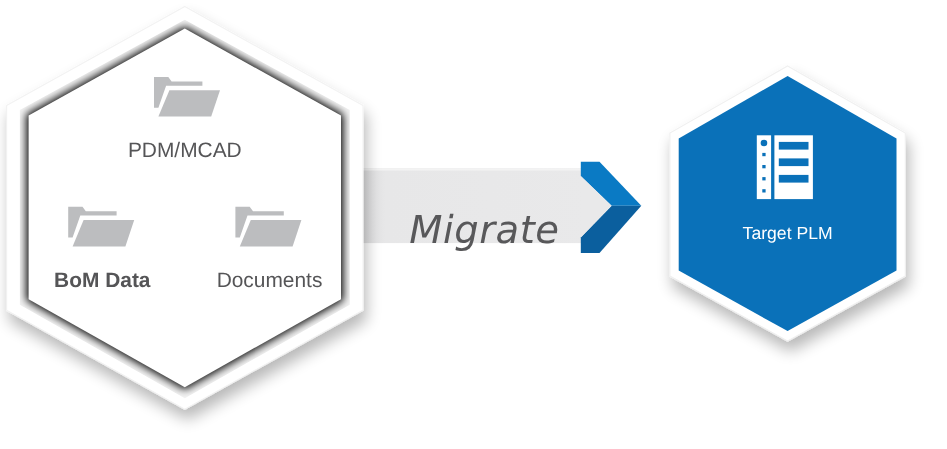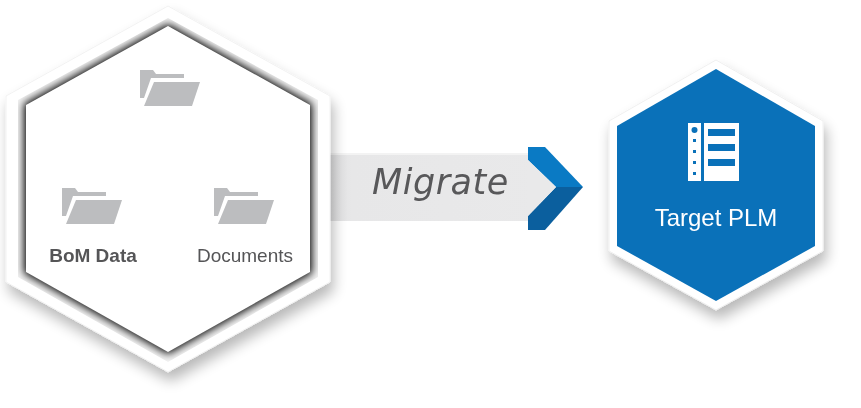--- a/index.html
+++ b/index.html
@@ -2,22 +2,22 @@
 <html><head>
 <meta charset="utf-8">
 <style>
   html, body { margin:0; padding:0; background:#ffffff; }
   body { width:861px; height:408px; position:relative; overflow:hidden;
          font-family:"Liberation Sans", sans-serif; }
   svg.stage { position:absolute; left:0; top:0; }
   .lbl { position:absolute; color:#555557; font-size:19px; text-align:center;
          line-height:23px; white-space:nowrap; }
   .migrate { position:absolute; font-family:"DejaVu Sans", sans-serif; font-style:italic;
-             font-size:35px; color:#58585a; letter-spacing:0.5px; white-space:nowrap; }
-  .target { position:absolute; color:#ffffff; font-size:24px; white-space:nowrap; text-align:center; }
+             font-size:35px; color:#58585a; letter-spacing:0.5px; white-space:nowrap;margin-top:28px; }
+  .target { position:absolute; color:#ffffff; font-size:16px; white-space:nowrap; text-align:center; }
 </style>
 </head>
 <body>
 
 <svg class="stage" width="861" height="408" viewBox="0 0 861 408">
   <defs>
     <filter id="sh" x="-20%" y="-20%" width="140%" height="150%">
       <feGaussianBlur in="SourceAlpha" stdDeviation="7"></feGaussianBlur>
       <feOffset dx="3" dy="9" result="o"></feOffset>
       <feComponentTransfer>
@@ -88,19 +88,20 @@
     <rect x="5" y="38" width="3" height="3" fill="#0a71b9"></rect>
     <rect x="5" y="49" width="3" height="3" fill="#0a71b9"></rect>
     <rect x="16" y="0" width="35" height="58" fill="#ffffff"></rect>
     <rect x="20" y="6" width="27" height="7" fill="#0a71b9"></rect>
     <rect x="20" y="21" width="27" height="7" fill="#0a71b9"></rect>
     <rect x="20" y="36" width="27" height="7" fill="#0a71b9"></rect>
   </g>
 </svg>
 
 <div class="lbl" style="left:98px; top:126px; width:140px;">
+  <div>PDM/MCAD</div>
 </div>
 <div class="lbl" style="left:28px; top:244px; width:130px;font-weight:bold;">BoM Data</div>
 <div class="lbl" style="left:180px; top:244px; width:130px;text-align:center;">Documents</div>
 
 <div class="migrate" style="left:372px; top:162px;">Migrate</div>
 
 <div class="target" style="left:626px; top:204px; width:180px;">Target PLM</div>
 
 </body></html>

